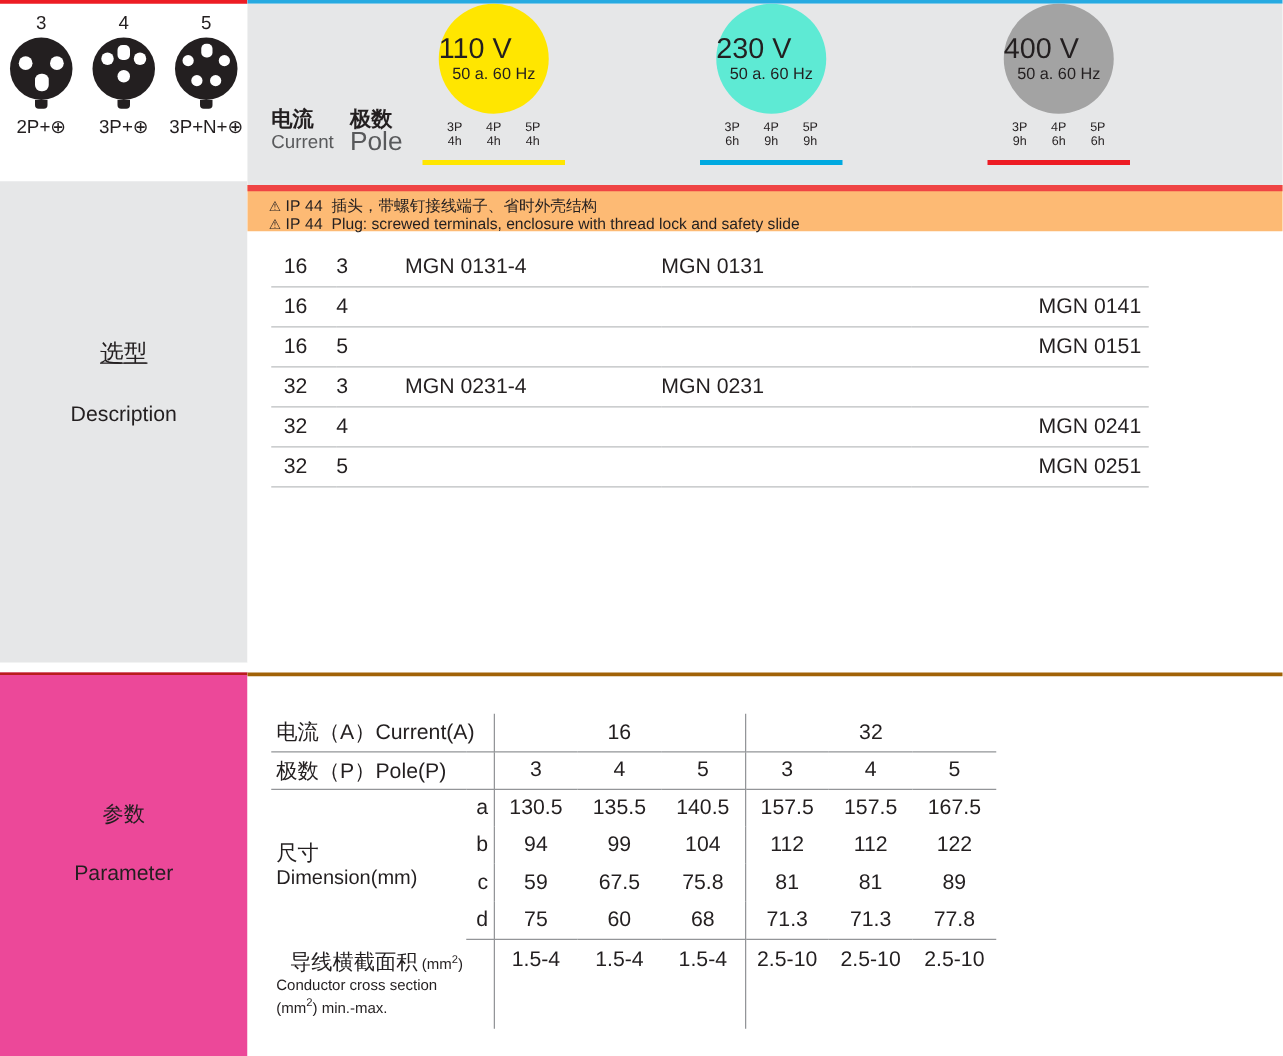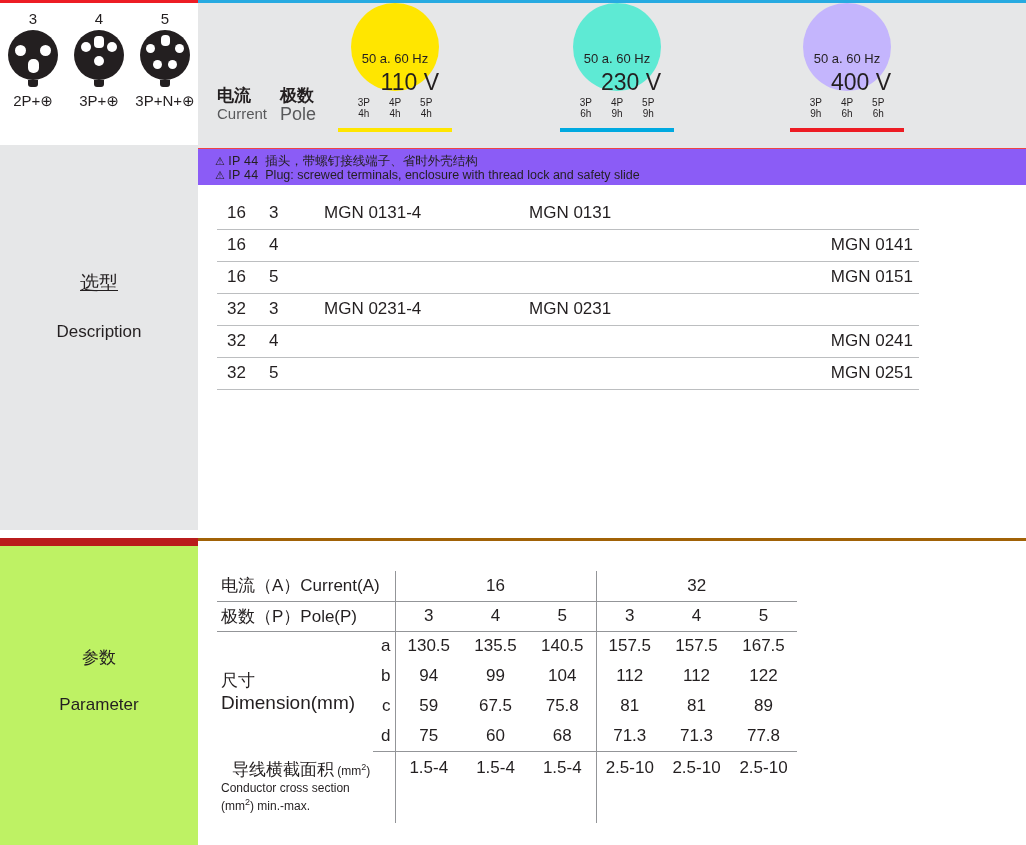--- a/index.html
+++ b/index.html
@@ -121,37 +121,36 @@
   }
   .hdr-cur .cn { font-size: 17px; display:block; font-weight: bold;}
   .hdr-cur .en { color: #58595b; font-size: 15px; display:block; }
   .hdr-pol {
     position: absolute;
     left: 82px; top: 84px;
     font-size: 15px;
     line-height: 18px;
   }
   .hdr-pol .cn { font-size: 17px; display:block; font-weight: bold;}
-  .hdr-pol .en { color: #58595b; font-size: 18px; display:block; }
+  .hdr-pol .en { color: #58595b; font-size: 21px; display:block; }
 
   .volt-group { position: absolute; top: 0; }
   .volt-circle {
     width: 88px; height: 88px;
     border-radius: 50%;
     position: relative;
     margin: 0 auto;
     color: #231f20;
   }
   .volt-main {
     position: absolute;
     left: 0; right: 0; top: 24px;
-    text-align: right;
+    text-align: left;
     font-size: 23px;
     line-height: 23px;
-    margin-top: 44px;
   }
   .volt-sub {
     position: absolute;
     left: 0; right: 0; top: 48px;
     text-align: center;
     font-size: 13px;
   }
   .pins-row {
     display: flex;
     justify-content: center;
@@ -164,22 +163,22 @@
   .volt-underline {
     height: 4px;
     margin-top: 9px;
   }
 
   
   .ip-band {
     position: relative;
     width: 828px;
     height: 37px;
-    background: #8b5cf6;
-    border-top: 1px solid #ef4444;
+    background: #fdba74;
+    border-top: 5px solid #ef4444;
   }
   .ip-line {
     position: absolute;
     left: 17px;
     font-size: 12.5px;
     color: #231f20;
     white-space: nowrap;
   }
   .ip-line.l1 { top: 4px; }
   .ip-line.l2 { top: 19px; }
@@ -213,22 +212,22 @@
     position: absolute;
     left: 0; top: 538px;
     width: 1026px;
     height: 307px;
   }
   .b-left {
     position: absolute;
     left: 0; top: 0;
     width: 198px;
     height: 307px;
-    background: #bef264;
-    border-top: 8px solid #b91c1c;
+    background: #ec4899;
+    border-top: 2px solid #b91c1c;
   }
   .param-block {
     position: absolute;
     left: 0; top: 100px;
     width: 198px;
     text-align: center;
   }
   .param-cn { font-size: 17px; margin-bottom: 26px; }
   .param-en { font-size: 17px; }
 
@@ -259,21 +258,21 @@
     border-right: 1px solid #939598;
   }
   .sub-col { width: 22px; text-align: right; padding-right: 8px; }
   .val-col { width: 67px; text-align: center; }
   .grp-sep { border-right: 1px solid #939598; }
 
   .row-line td { border-bottom: 1px solid #939598; }
   .nb td { border-bottom: none; }
 
   .lbl-cn { font-size: 17px; margin-left: 11px; }
-  .lbl-en { font-size: 19px; }
+  .lbl-en { font-size: 16px; }
   .small-en { font-size: 12px; line-height: 14px; color: #231f20; display: block; }
   .sup { font-size: 9px; vertical-align: super; }
   .tiny { font-size: 12px; }
 </style>
 </head>
 <body>
 
 <div class="top-section">
 
   <div class="left-col">
@@ -375,21 +374,21 @@
           </div>
           <div class="pin-col">
             <span class="p">5P</span>
             <span class="h">9h</span>
           </div>
         </div>
         <div class="volt-underline" style="background:#00a9e0;margin-left:22px;margin-right:22px;"></div>
       </div>
 
       <div class="volt-group" style="left:570px;width:158px;">
-        <div class="volt-circle" style="background:#c4b5fd;">
+        <div class="volt-circle" style="background:#a3a3a3;">
           <div class="volt-main">400 V</div>
           <div class="volt-sub">50 a. 60 Hz</div>
         </div>
         <div class="pins-row">
           <div class="pin-col">
             <span class="p">3P</span>
             <span class="h">9h</span>
           </div>
           <div class="pin-col">
             <span class="p">4P</span>

